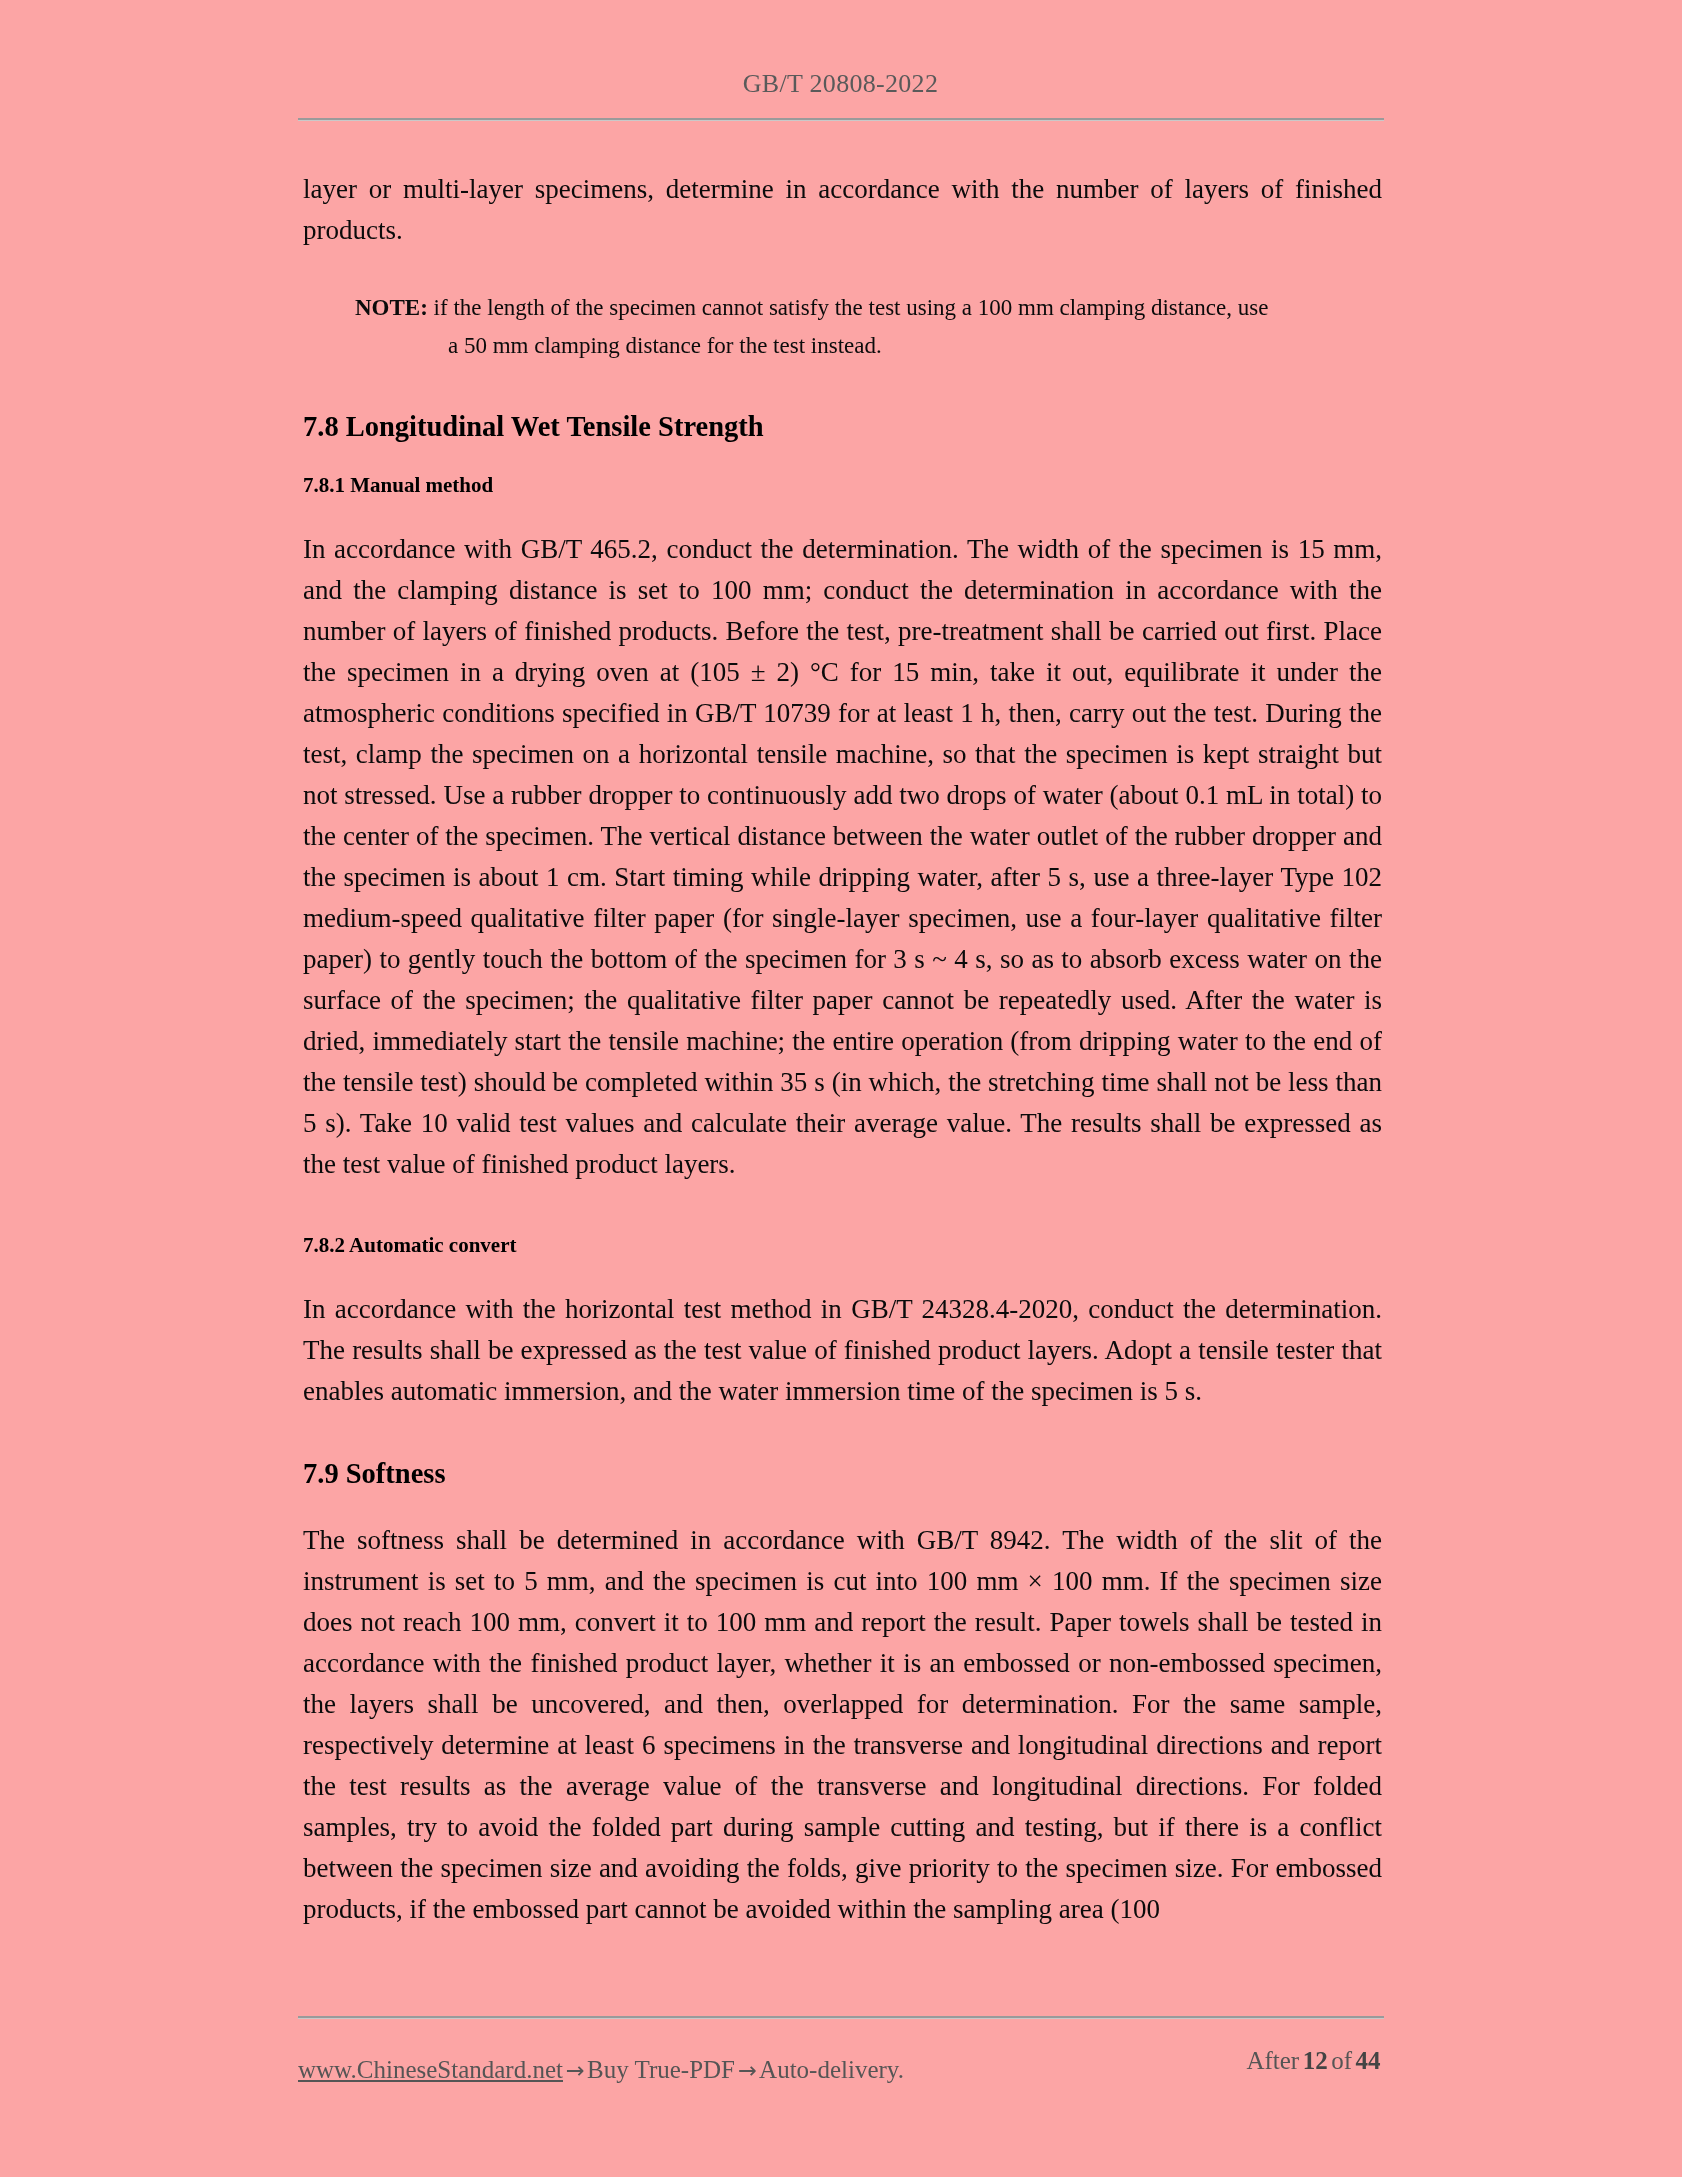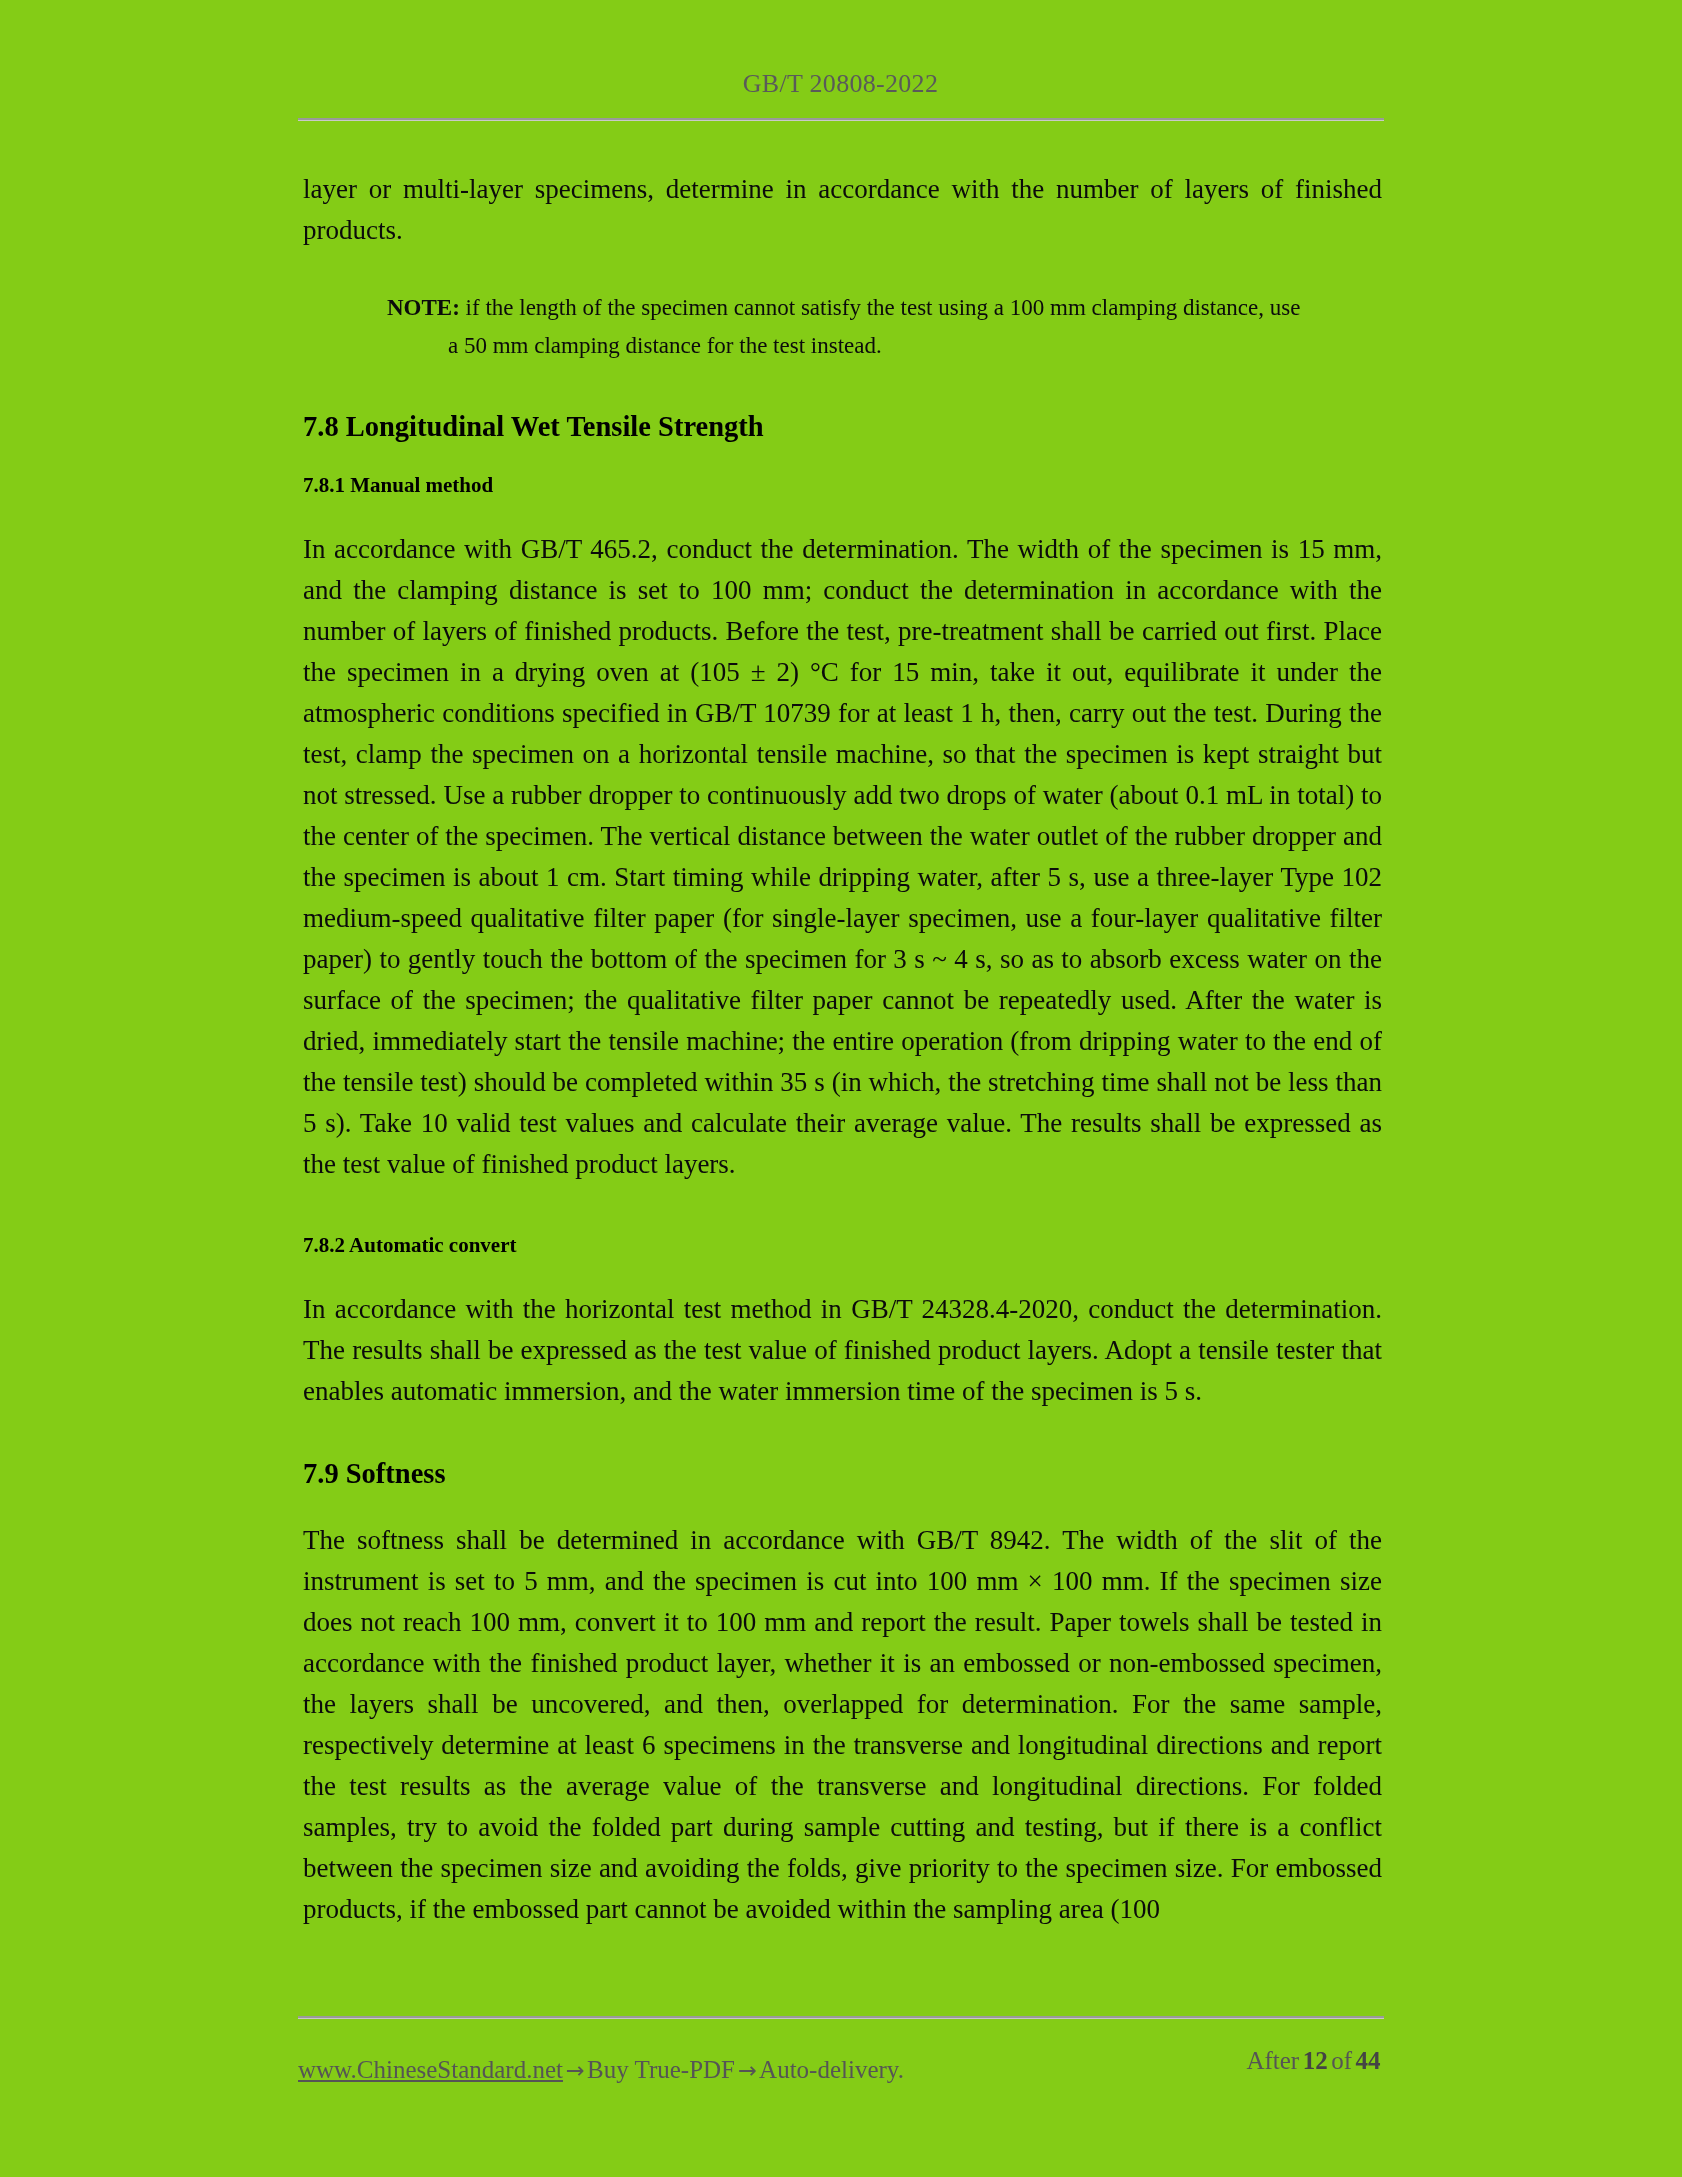--- a/index.html
+++ b/index.html
@@ -14,21 +14,21 @@
     color: #000000;
     position: relative;
     overflow: hidden;
   }
   .page {
     position: absolute;
     left: 0;
     top: 0;
     width: 1683px;
     height: 2177px;
-    background: #84cc16;
+    background: #fca5a5;
   }
 
   
   .header {
     position: absolute;
     left: 298px;
     top: 71px;
     width: 1085px;
     text-align: center;
   }
@@ -75,21 +75,20 @@
   .note-block {
     font-size: 23px;
     line-height: 38px;
     color: #0b0b0b;
     margin: 0;
     padding-left: 52px;
   }
   .note-line1 {
     display: block;
     text-indent: 0;
-    margin-left: 32px;
   }
   .note-line2 {
     display: block;
     padding-left: 93px;
   }
   .note-label {
     font-weight: bold;
   }
 
   

